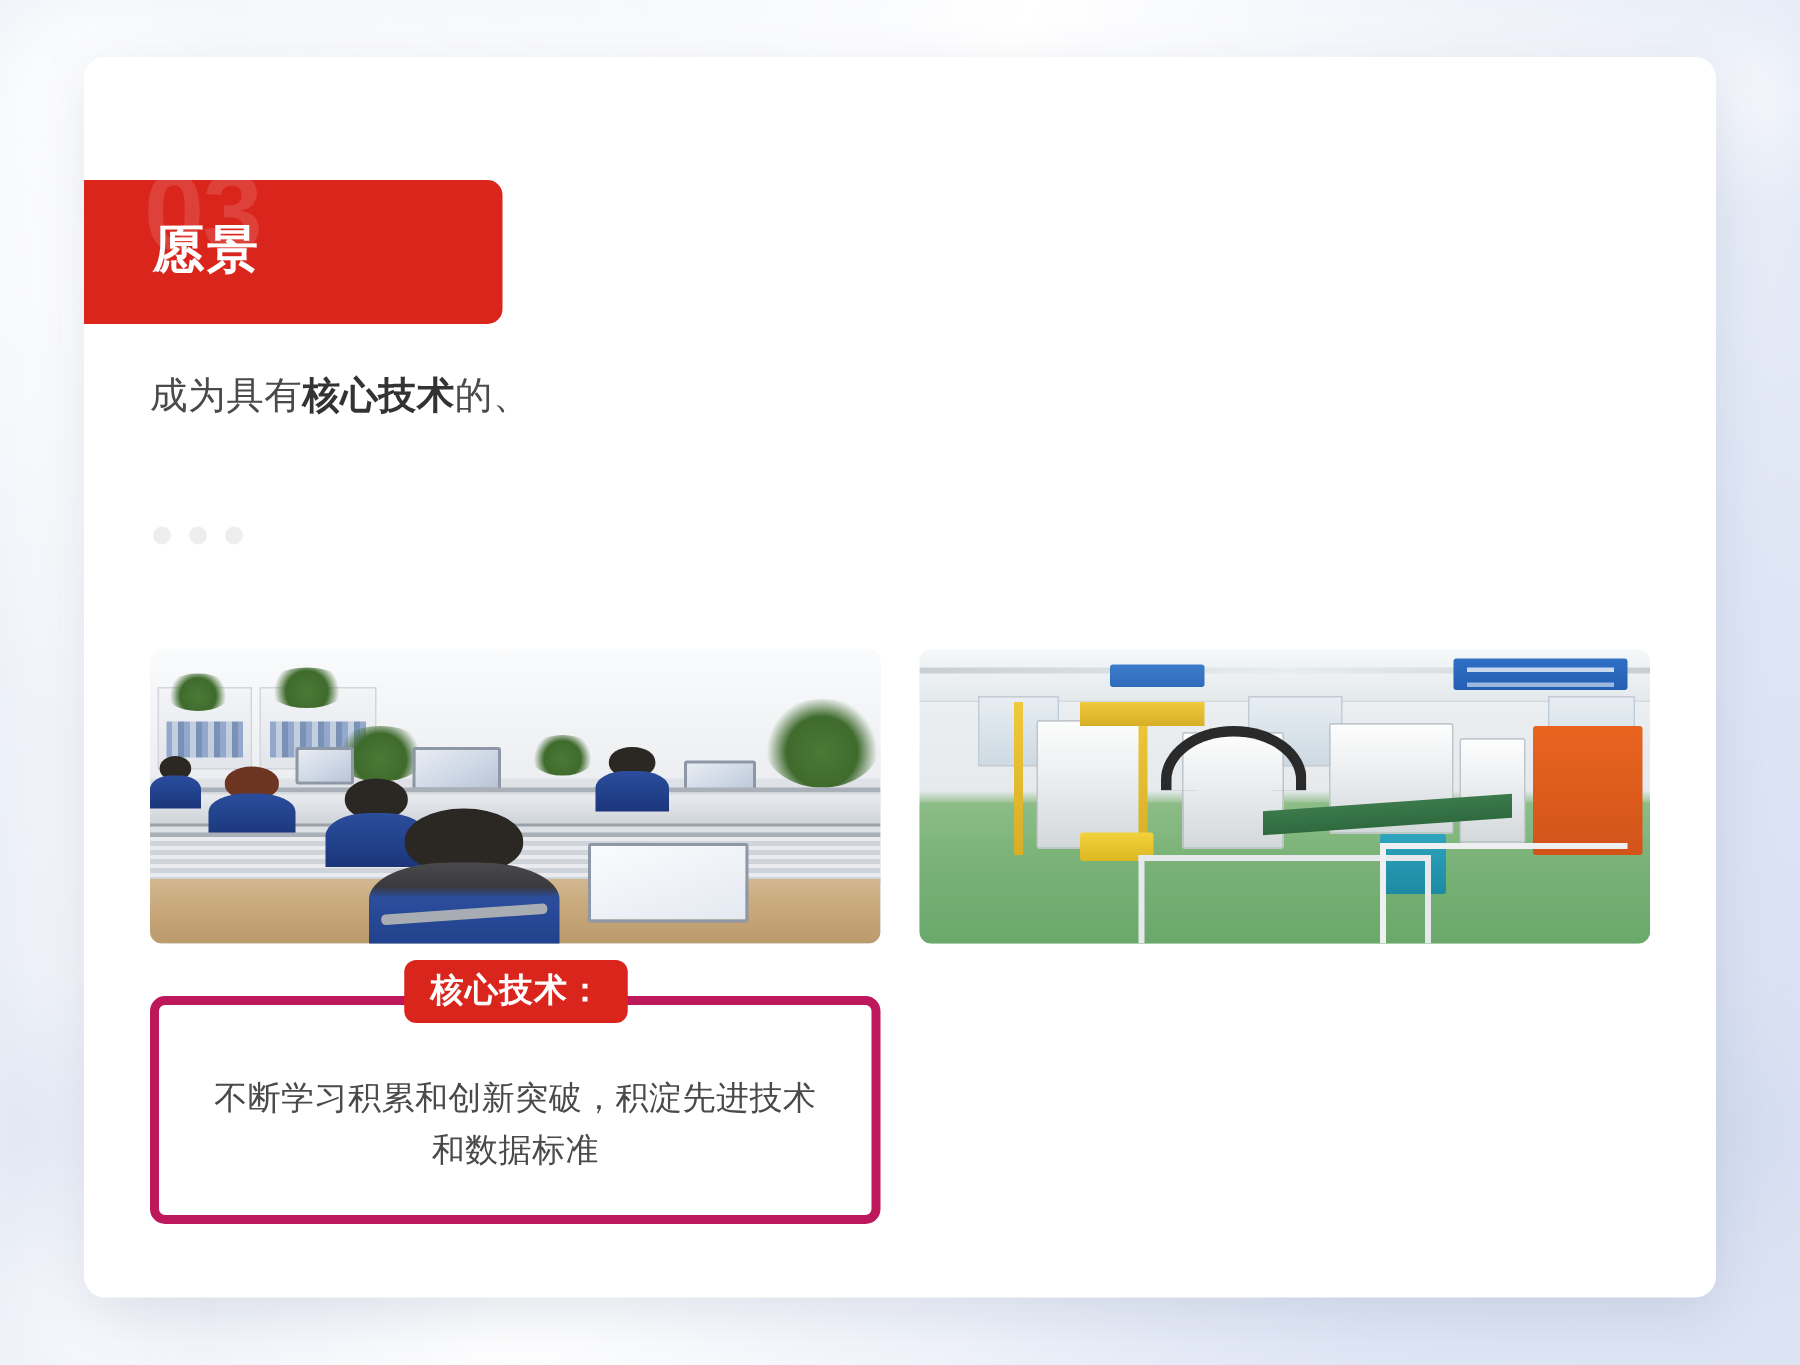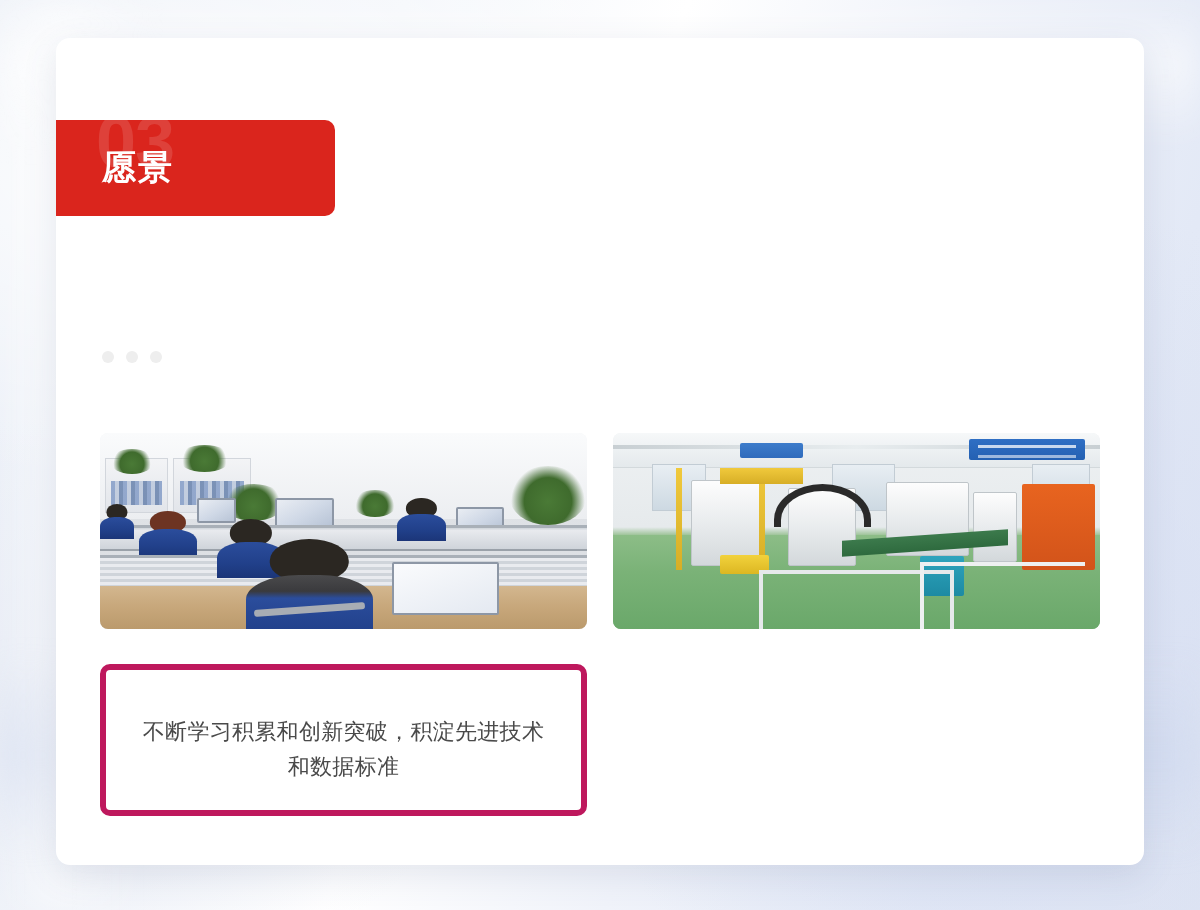--- a/index.html
+++ b/index.html
@@ -331,20 +331,23 @@
 <div class="bg-streak"></div>
 
 <div class="panel">
 
   <div class="banner">
     <div class="banner-ghost-num">03</div>
     <div class="banner-title">愿景</div>
   </div>
 
   <div class="vision">
+    <div>
+      <span>成为具有</span><b>核心技术</b><span>的、</span>
+    </div>
   </div>
 
   <div class="dots">
     <span></span>
     <span></span>
     <span></span>
   </div>
 
   <div class="cols">
 
@@ -386,20 +389,21 @@
         <div class="desk"></div>
         <div class="mon m4"></div>
         <div class="person pr5">
           <div class="head"></div>
           <div class="body"></div>
           <div class="stripe"></div>
         </div>
       </div>
 
       <div class="textbox-wrap">
+        <div class="badge">核心技术：</div>
         <div class="textbox">不断学习积累和创新突破，积淀先进技术和数据标准</div>
       </div>
     </div>
 
     <div class="col">
       <div class="photo ph-factory">
         <div class="roof"></div>
         <div class="beam"></div>
         <div class="banner-blue"></div>
         <div class="banner-sm"></div>

